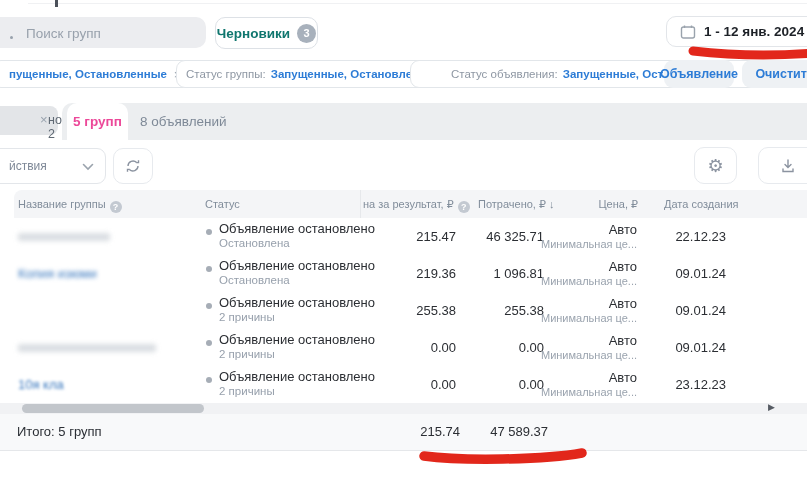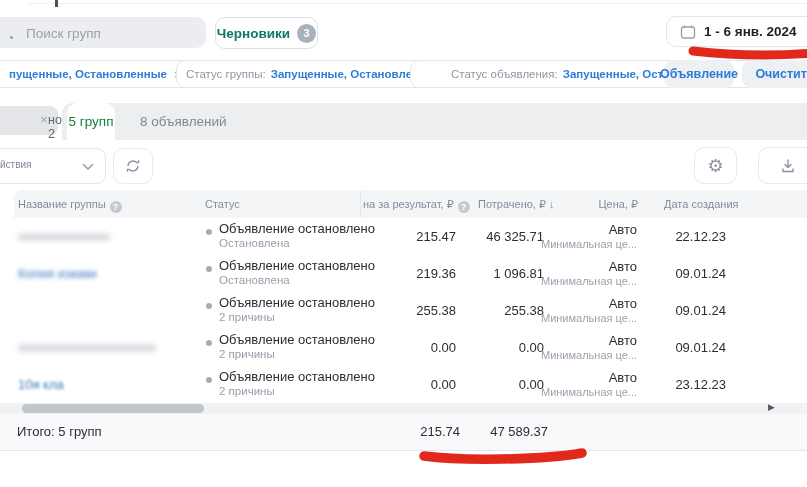--- a/index.html
+++ b/index.html
@@ -43,27 +43,27 @@
   .ghostbtn{position:absolute;top:60px;height:28px;background:#eef1f4;border:none;border-radius:9px;
             color:#2d7cd6;font-weight:600;font-size:12.5px;display:flex;align-items:center;justify-content:center;cursor:pointer;}
   .savebtn{left:664px;width:70px;}
   .clearbtn{left:742px;width:86px;}
 
   
   .tabband{left:62px;top:103px;right:0;height:37px;background:#eceef0;border-radius:10px 0 0 0;}
   .seltab{left:-30px;top:106px;width:88px;height:29px;background:#e3e5e8;border-radius:8px;cursor:pointer;}
   .seltab .stxt{position:absolute;left:38px;top:7px;font-size:12.5px;color:#5f6974;padding-left:40px;}
   .seltab .xico{position:absolute;left:68px;top:7px;}
-  .tab-active{left:67px;top:103px;width:48px;height:37px;background:#fff;border-radius:10px 10px 0 0;
-              text-align:center;line-height:37px;font-size:13.5px;font-weight:400;color:#15803d;cursor:pointer;}
+  .tab-active{left:67px;top:103px;width:61px;height:37px;background:#fff;border-radius:10px 10px 0 0;
+              text-align:center;line-height:37px;font-size:13.5px;font-weight:700;color:#ec4899;cursor:pointer;}
   .tab-idle{left:140px;top:103px;height:37px;line-height:37px;font-size:13.5px;color:#7e8997;cursor:pointer;}
 
   
   .ddl{left:-30px;top:148px;width:136px;height:36px;background:#fff;border:1px solid #e3e6ea;border-radius:9px;box-sizing:border-box;cursor:pointer;}
-  .ddl .dtext{position:absolute;left:29px;top:10px;font-size:10px;color:#7e8897;}
+  .ddl .dtext{position:absolute;left:38px;top:10px;font-size:12px;color:#7e8897;}
   .ddl svg{position:absolute;right:11px;top:14px;}
   .icobtn{position:absolute;background:#fff;border:1px solid #e7eaee;border-radius:10px;box-sizing:border-box;
           display:flex;align-items:center;justify-content:center;cursor:pointer;}
   .refresh{left:113px;top:148px;width:40px;height:36px;}
   .gear{left:694px;top:147px;width:43px;height:37px;font-size:18px;color:#8b93a0;font-family:"DejaVu Sans",sans-serif;}
   .export{left:758px;top:147px;width:60px;height:37px;justify-content:flex-start;padding-left:21px;}
 
   
   .thead{left:14px;top:190px;right:0;height:28px;background:#f4f5f7;border-radius:8px 0 0 0;}
   .th{position:absolute;top:0;height:28px;line-height:28px;font-size:11px;color:#818d9b;white-space:nowrap;cursor:pointer;}
@@ -124,21 +124,21 @@
     <span class="lbl">Черновики</span>
     <span class="badge">3</span>
   </div>
 
   <div class="abs datebtn">
     <svg width="16" height="16" viewBox="0 0 16 16">
       <rect x="1.5" y="3" width="13" height="11" rx="2" fill="none" stroke="#9aa3ad" stroke-width="1.4"></rect>
       <line x1="4.5" y1="1.5" x2="4.5" y2="4" stroke="#9aa3ad" stroke-width="1.4"></line>
       <line x1="11.5" y1="1.5" x2="11.5" y2="4" stroke="#9aa3ad" stroke-width="1.4"></line>
     </svg>
-    <span class="dtxt">1 - 6 янв. 2024</span>
+    <span class="dtxt">1 - 12 янв. 2024</span>
   </div>
 
   <div class="chip chip1">
     <span class="cval">пущенные, Остановленные</span>
     <span class="xico"></span>
   </div>
   <div class="chip chip2">
     <span class="clabel">Статус группы:</span>
     <span class="cval">Запущенные, Остановленные</span>
     <span class="xico"></span>

